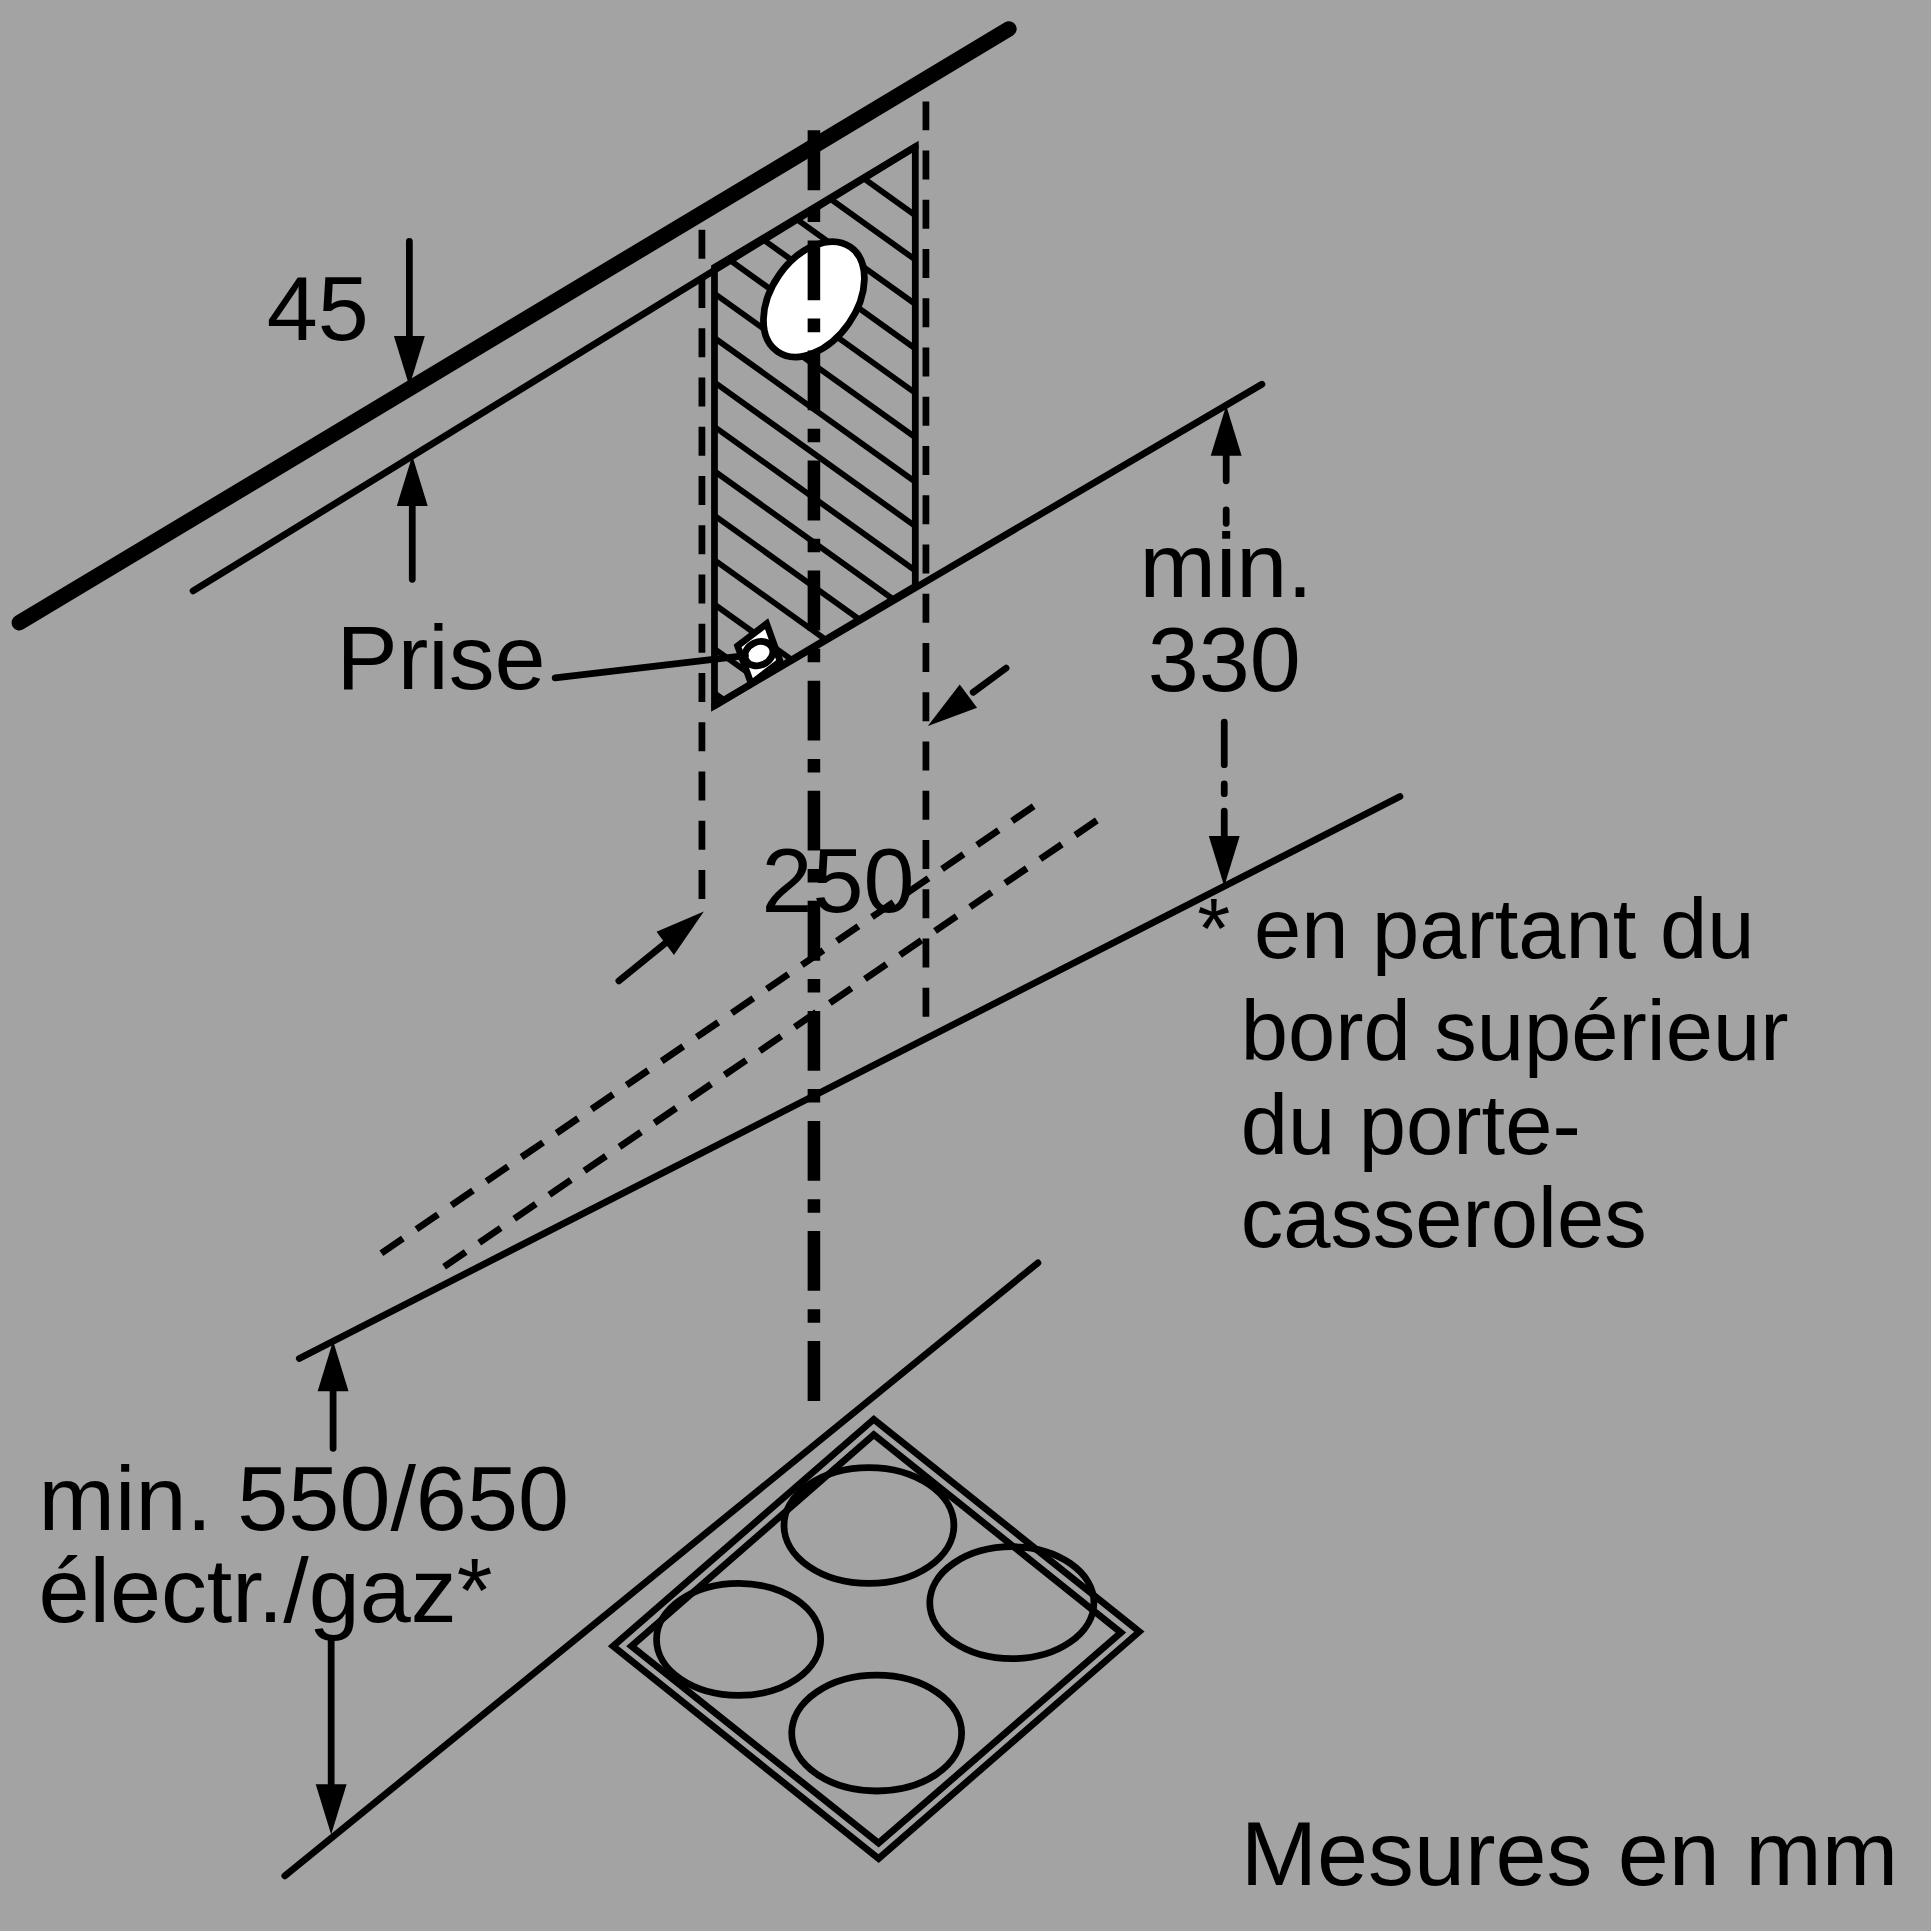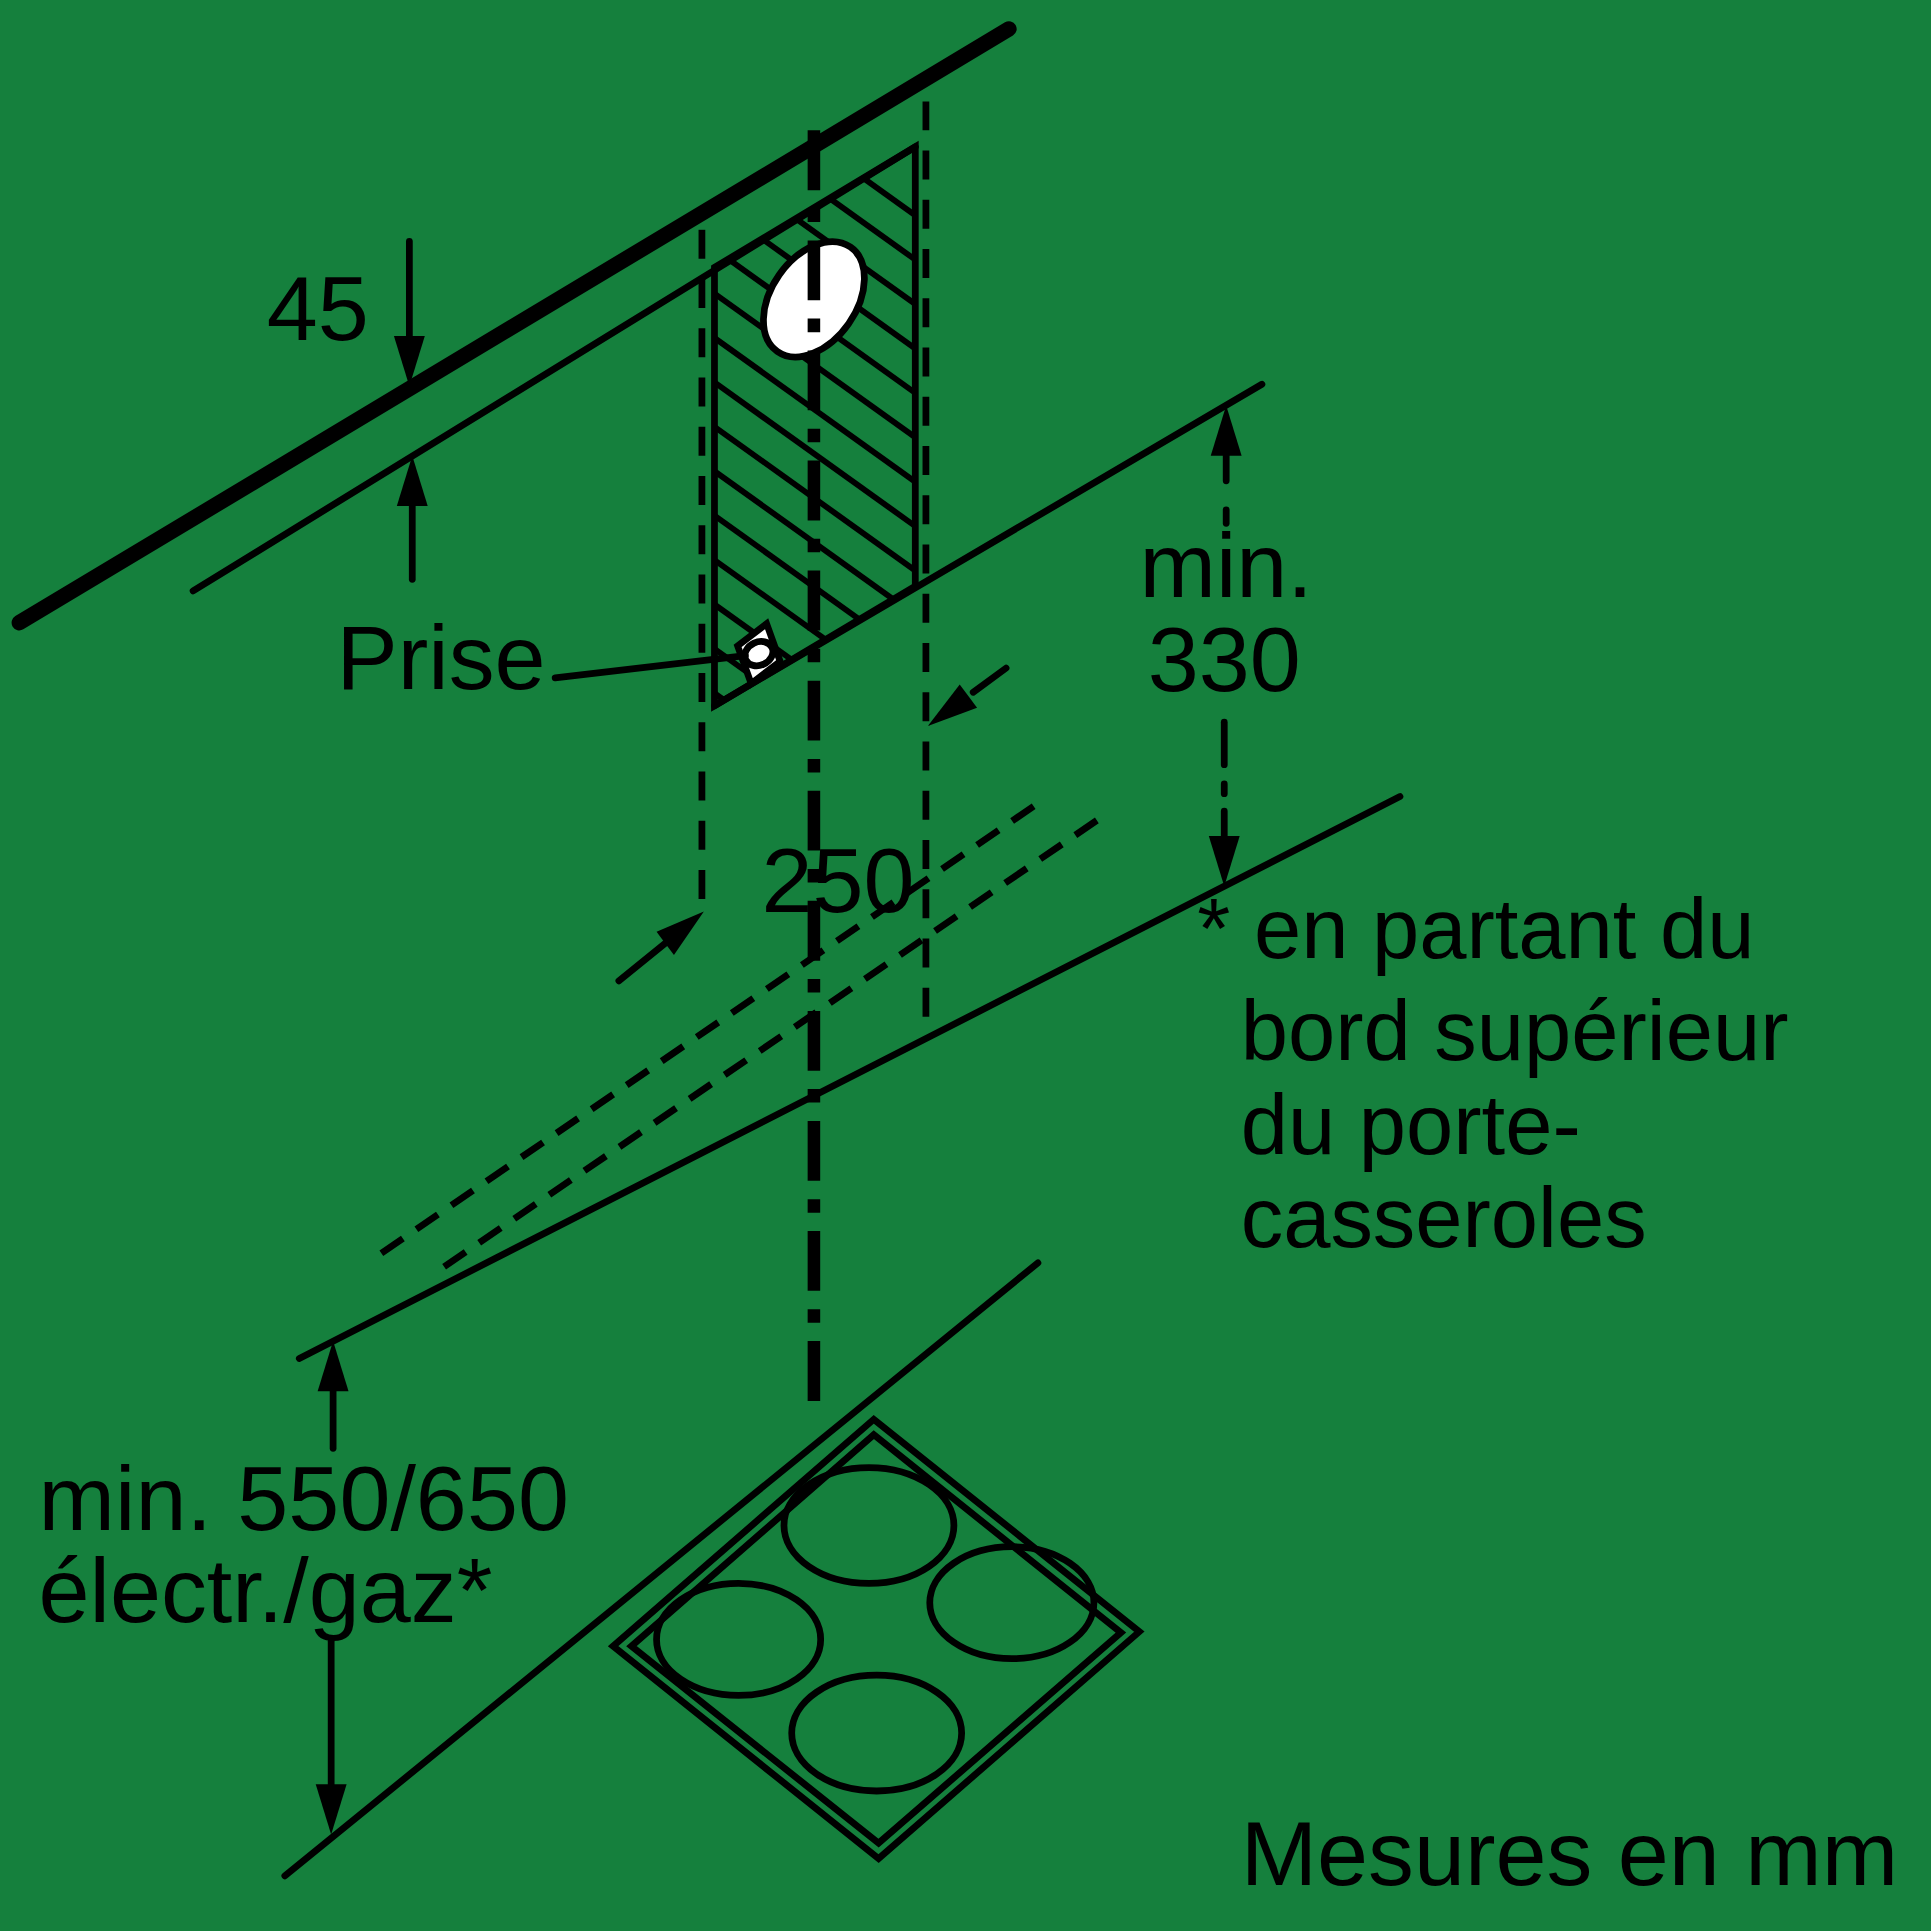--- a/index.html
+++ b/index.html
@@ -1,16 +1,16 @@
 <!DOCTYPE html>
 <html><head>
 <meta charset="utf-8">
 <style>
   html,body{margin:0;padding:0;background:#ffffff;}
-  .stage{width:1931px;height:1931px;position:relative;background:#15803d;}
+  .stage{width:1931px;height:1931px;position:relative;background:#a3a3a3;}
   svg{display:block;}
   .ln{stroke:#000;stroke-width:7;fill:none;stroke-linecap:round;}
   .thick{stroke-width:16;}
   .thin{stroke-width:7;}
   .hatchln{stroke:#000;stroke-width:6;fill:none;}
   .dashv{stroke:#000;stroke-width:7;fill:none;stroke-dasharray:30 21;}
   .cline{stroke:#000;stroke-width:13;fill:none;stroke-dasharray:62 19 14 19;}
   .dashd{stroke:#000;stroke-width:7;fill:none;stroke-dasharray:27 17;}
   .head{fill:#000;stroke:none;}
   .wfill{fill:#ffffff;stroke:#000;stroke-width:7;}

